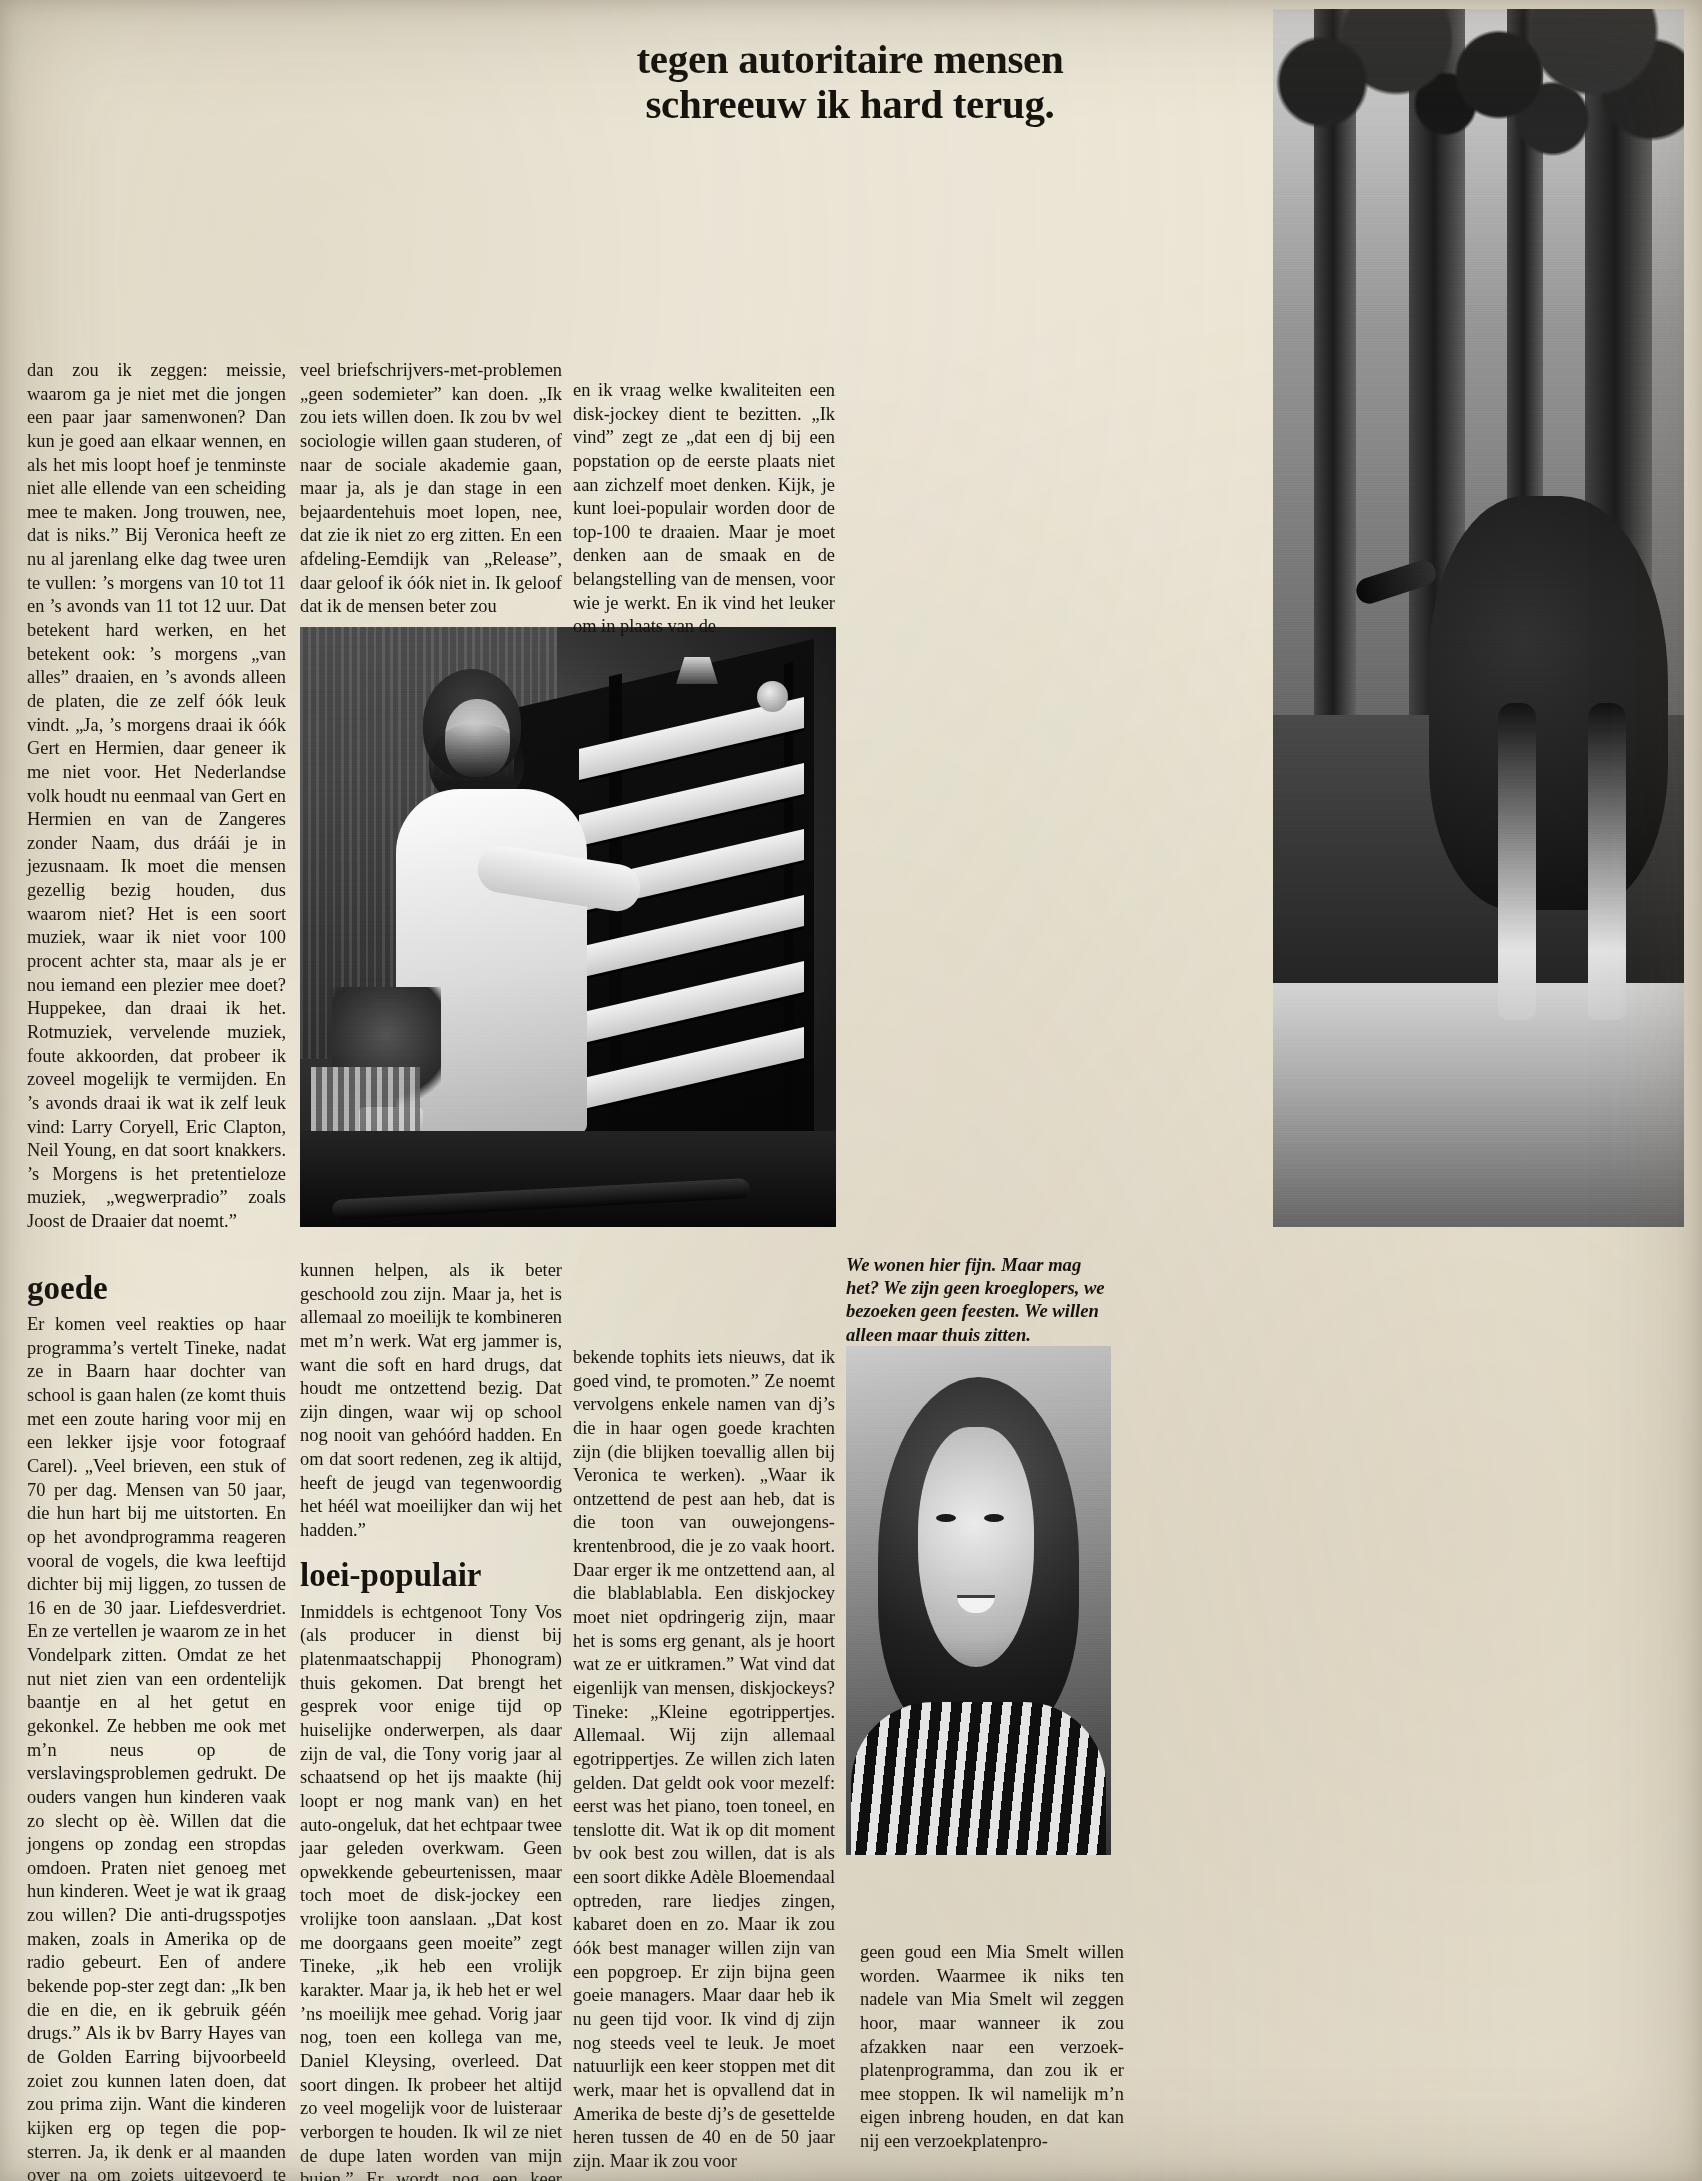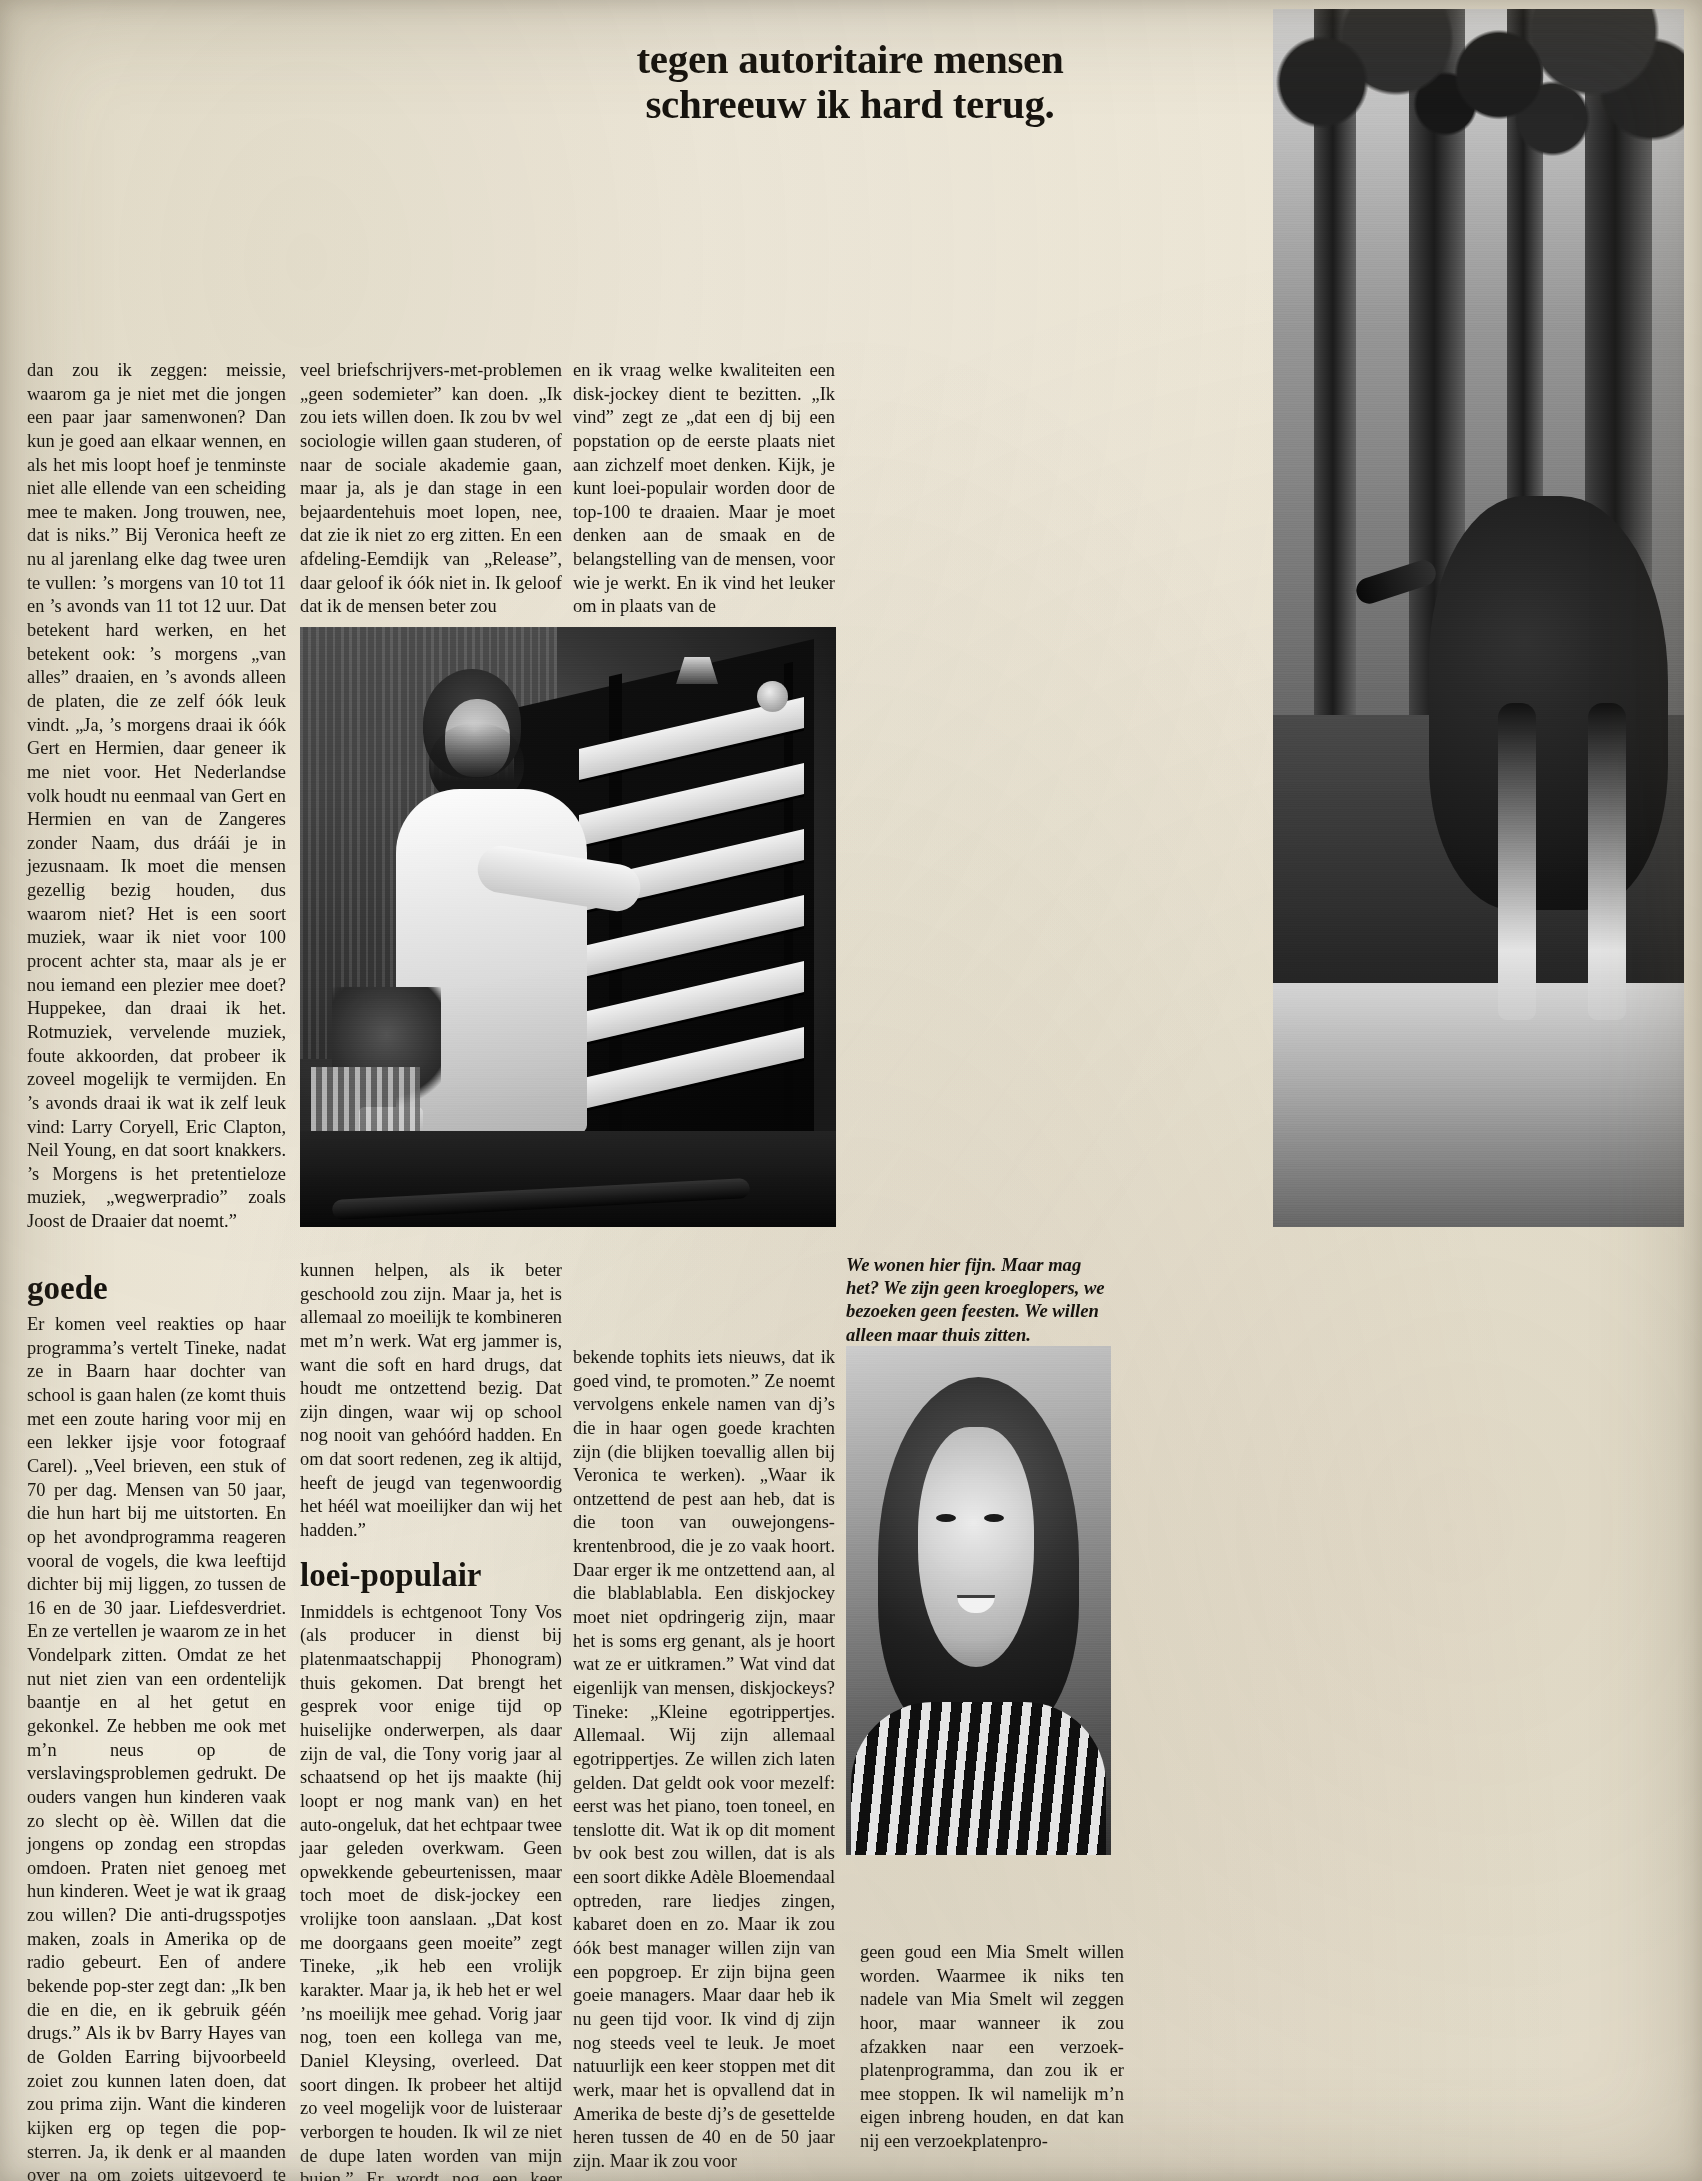--- a/index.html
+++ b/index.html
@@ -64,21 +64,21 @@
     font-weight:bold;
     font-size:18.6px;
     line-height:1.25;
     text-align:left;
   }
 
   .c1{left:27px;top:359px;width:259px;}
   .c1b{left:27px;top:1255px;width:259px;}
   .c2top{left:300px;top:359px;width:262px;}
   .c2mid{left:300px;top:1259px;width:262px;}
-  .c3top{left:573px;top:359px;width:262px;}
+  .c3top{left:573px;top:379px;width:262px;}
   .c3mid{left:573px;top:1256px;width:262px;}
   .c4b{left:860px;top:1927px;width:264px;font-family:Liberation Serif, serif;}
 
   .cap2{left:573px;top:1255px;width:262px;}
   .cap3{left:846px;top:1253px;width:264px;}
   .cap4{left:846px;top:1868px;width:264px;}
 
   
   .photo{
     position:absolute;

